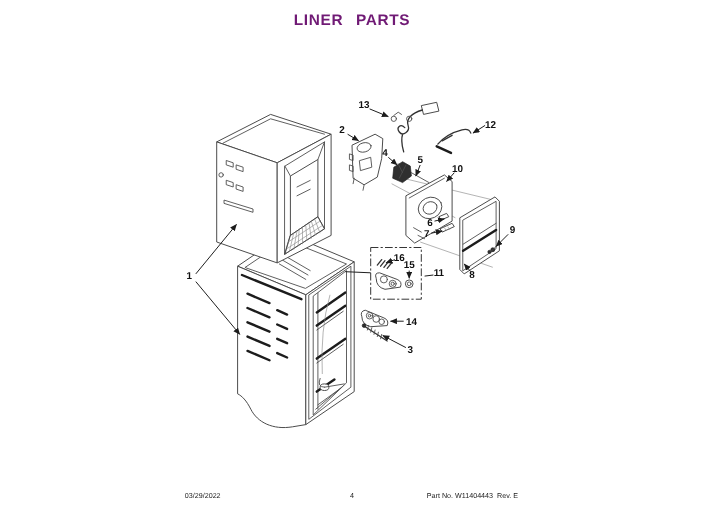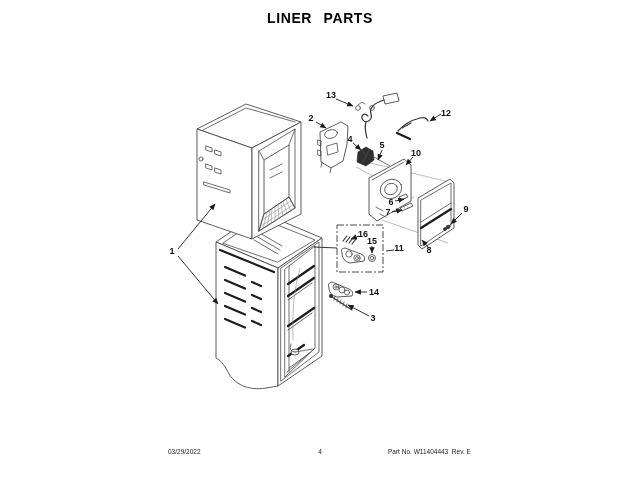--- a/index.html
+++ b/index.html
@@ -2,21 +2,21 @@
 <html><head>
 <meta charset="utf-8">
 <style>
   html,body{margin:0;padding:0;background:#ffffff;}
   .page{
     position:relative;width:640px;height:480px;background:#fff;
     font-family:"Liberation Sans",sans-serif;overflow:hidden;color:#111;
   }
   .title{
     position:absolute;top:10px;left:0;width:100%;text-align:center;
-    font-size:14px;font-weight:bold;letter-spacing:.6px;word-spacing:7px;color:#000000;
+    font-size:14px;font-weight:bold;letter-spacing:.6px;word-spacing:7px;color:#701a75;
   }
   .footer-item{position:absolute;font-size:6.5px;color:#222;white-space:pre;}
   .f-date{left:168px;top:448px;}
   .f-page{left:0;top:448px;width:640px;text-align:center;}
   .f-part{left:388px;top:448px;}
   svg.diagram{position:absolute;left:0;top:0;}
   .ln{fill:none;stroke:#4a4a4a;stroke-width:.8;stroke-linejoin:round;stroke-linecap:round;}
   .fw{fill:#ffffff;stroke:#4a4a4a;stroke-width:.9;stroke-linejoin:round;}
   .thk{fill:none;stroke:#1c1c1c;stroke-width:2.2;stroke-linecap:round;}
   .md{fill:none;stroke:#333;stroke-width:1.2;stroke-linecap:round;}

